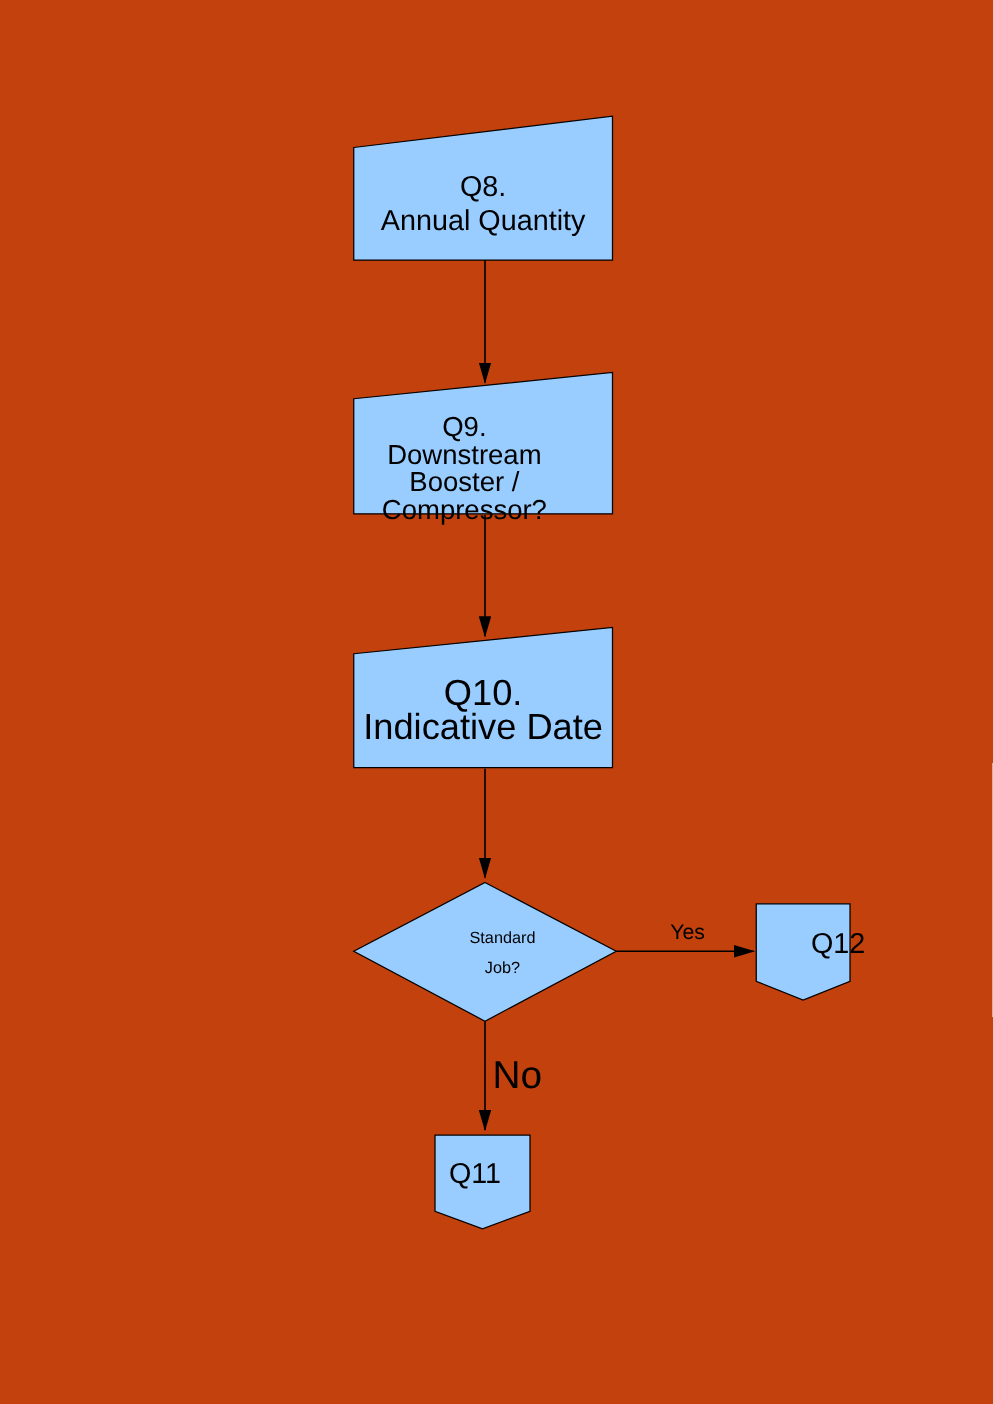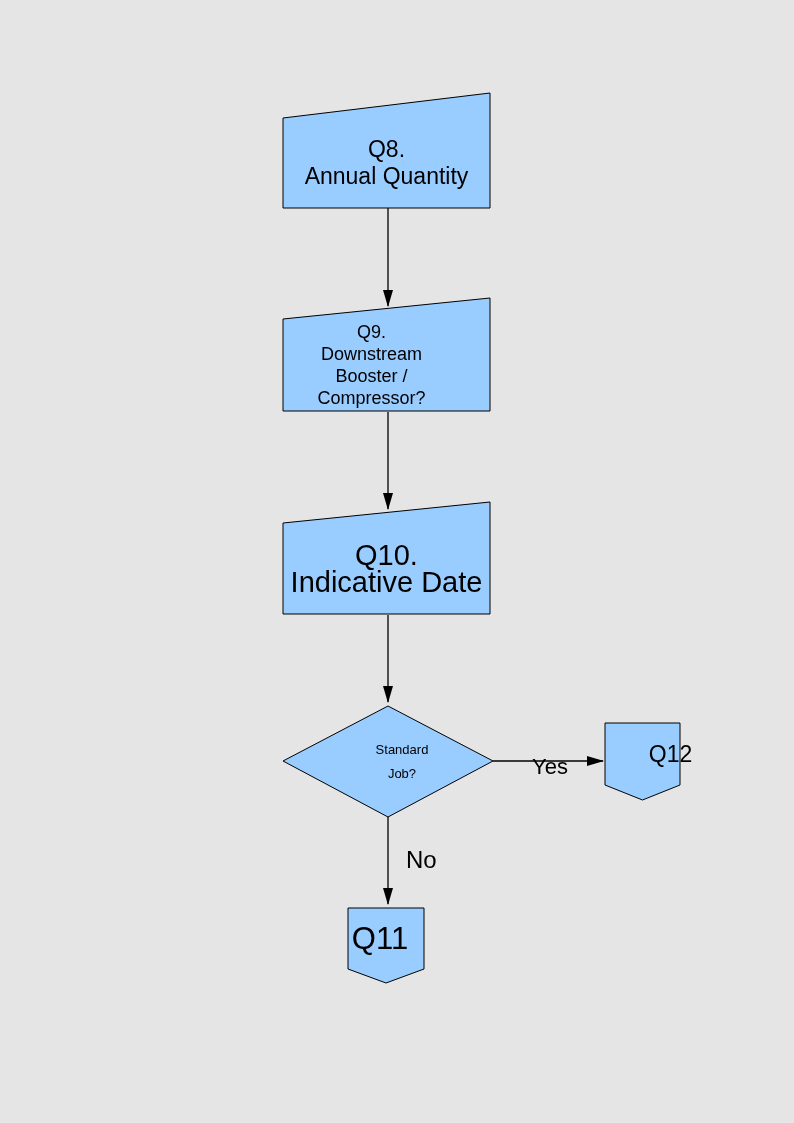--- a/index.html
+++ b/index.html
@@ -1,45 +1,45 @@
 <!DOCTYPE html>
 <html><head>
 <meta charset="utf-8">
 <style>
   html, body { margin: 0; padding: 0; background: #ffffff; }
   .page {
     position: relative;
     width: 794px;
     height: 1123px;
-    background: #e5e5e5;
+    background: #c2410c;
     overflow: hidden;
     font-family: "Liberation Sans", sans-serif;
     color: #000000;
   }
   svg.canvas { position: absolute; left: 0; top: 0; }
   .node { stroke: #000000; stroke-width: 1; }
   .edge { stroke: #000000; stroke-width: 1.3; fill: none; }
   .label {
     position: absolute;
     display: flex;
     align-items: center;
     justify-content: center;
     text-align: center;
     white-space: pre-line;
     color: #000000;
     pointer-events: none;
   }
   .lbl-q8       { left:283px; top:118px; width:207px; height:90px;  font-size:23px; line-height:27px; }
-  .lbl-q9       { left:283px; top:319px; width:177px; height:92px;  font-size:18px; line-height:22px; }
+  .lbl-q9       { left:283px; top:329px; width:177px; height:92px;  font-size:22px; line-height:22px; }
   .lbl-q10      { left:283px; top:523px; width:207px; height:91px;  font-size:29px; line-height:27px; }
   .lbl-decision { left:297px; top:706px; width:210px; height:111px; font-size:13px; line-height:24px; }
   .lbl-q12      { left:605px; top:723px; width:75px;  height:62px;  font-size:23px;padding-left:28px; }
-  .lbl-q11      { left:348px; top:908px; width:64px;  height:61px;  font-size:31px; }
-  .lbl-yes      { left:505px; top:754px; width:90px;  height:26px;  font-size:22px; }
-  .lbl-no       { left:388px; top:846px; width:62px;  height:28px;  font-size:24px; justify-content:flex-start; padding-left:18px; }
+  .lbl-q11      { left:348px; top:908px; width:64px;  height:61px;  font-size:23px; }
+  .lbl-yes      { left:505px; top:733px; width:90px;  height:26px;  font-size:17px; }
+  .lbl-no       { left:388px; top:846px; width:62px;  height:28px;  font-size:31px; justify-content:flex-start; padding-left:6px; }
 </style>
 </head>
 <body>
 
 <div class="page">
 
   <svg class="canvas" width="794" height="1123" viewBox="0 0 794 1123">
     <defs>
       <marker id="arrowhead" viewBox="0 0 17 10" refX="16" refY="5" markerWidth="17" markerHeight="10" orient="auto" markerUnits="userSpaceOnUse">
         <path d="M0,0 L17,5 L0,10 Z" fill="#000000"></path>

